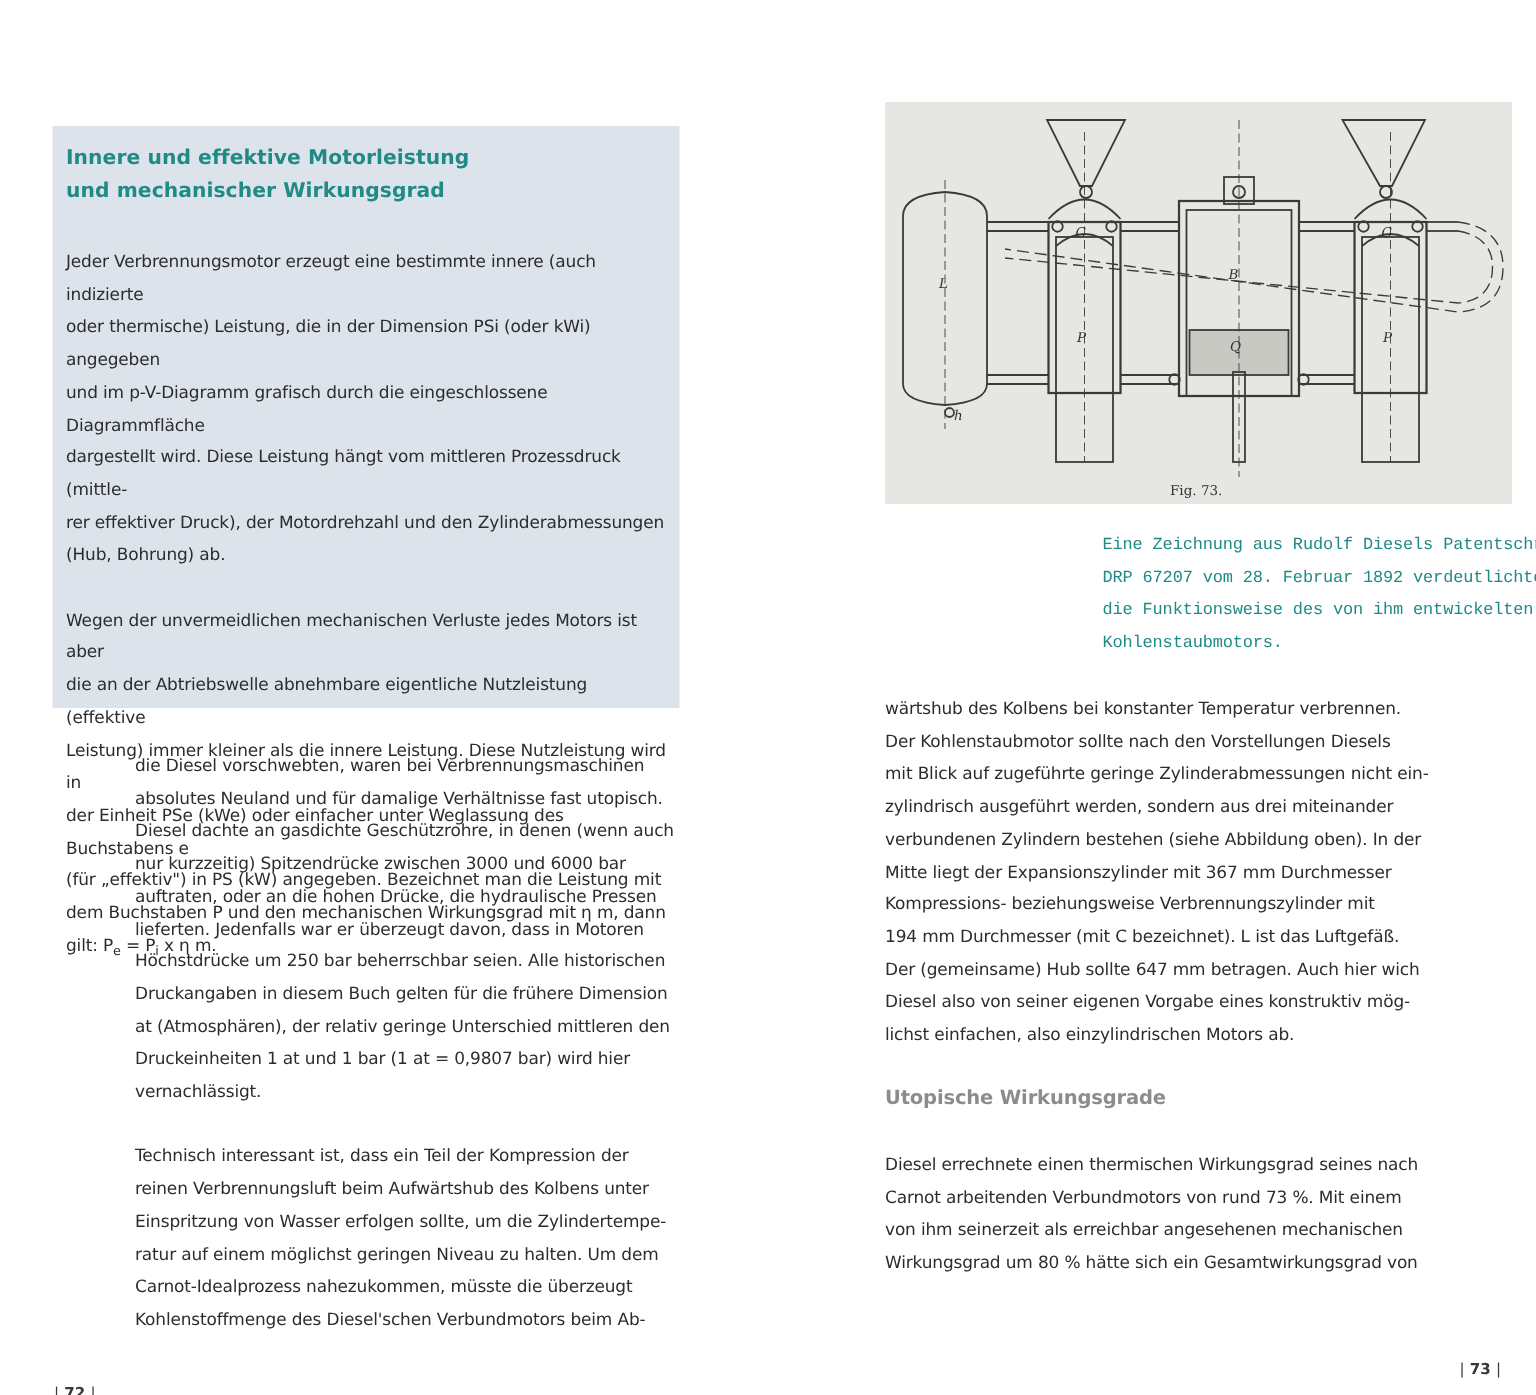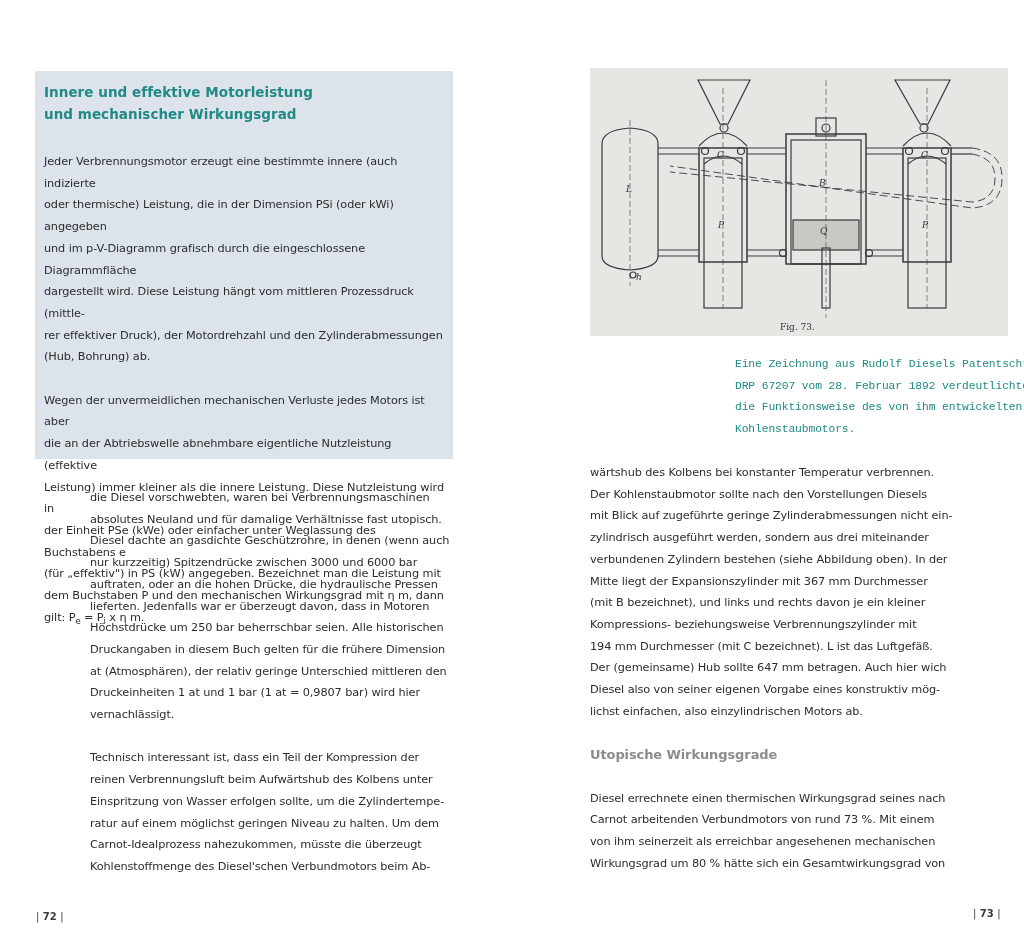--- a/index.html
+++ b/index.html
@@ -1,20 +1,20 @@
 <!DOCTYPE html>
 <html><head>
 <meta charset="utf-8">
 <style>
   html, body { margin:0; padding:0; }
   body {
     width:1024px; height:930px; background:#ffffff; position:relative; overflow:hidden;
     font-family:"DejaVu Sans", sans-serif; color:#2a2a2a;
   }
-  .page { position:absolute; top:3px; height:820px; }
+  .page { position:absolute; top:16px; height:820px; }
   .left { left:0; width:512px; }
 
   .infobox {
     position:absolute; left:35px; top:68px; width:418px; height:388px;
     background:#dde3ea; box-sizing:border-box; padding:10px 9px 0 9px;
   }
   .infobox h2 {
     margin:0; color:#1f8a86; font-size:13.5px; line-height:22px; font-weight:bold;
     letter-spacing:0.05px;
   }
@@ -198,21 +198,20 @@
 </div>
 
 <div class="col-right body-text">
   <div>
     <span class="line">wärtshub des Kolbens bei konstanter Temperatur verbrennen.</span>
     <span class="line">Der Kohlenstaubmotor sollte nach den Vorstellungen Diesels</span>
     <span class="line">mit Blick auf zugeführte geringe Zylinderabmessungen nicht ein-</span>
     <span class="line">zylindrisch ausgeführt werden, sondern aus drei miteinander</span>
     <span class="line">verbundenen Zylindern bestehen (siehe Abbildung oben). In der</span>
     <span class="line">Mitte liegt der Expansionszylinder mit 367 mm Durchmesser</span>
-    <span class="line">(mit B bezeichnet), und links und rechts davon je ein kleiner</span>
     <span class="line">Kompressions- beziehungsweise Verbrennungszylinder mit</span>
     <span class="line">194 mm Durchmesser (mit C bezeichnet). L ist das Luftgefäß.</span>
     <span class="line">Der (gemeinsame) Hub sollte 647 mm betragen. Auch hier wich</span>
     <span class="line">Diesel also von seiner eigenen Vorgabe eines konstruktiv mög-</span>
     <span class="line">lichst einfachen, also einzylindrischen Motors ab.</span>
   </div>
   <div class="para-gap"></div>
   <div class="subhead">Utopische Wirkungsgrade</div>
   <div class="para-gap"></div>
   <div>

